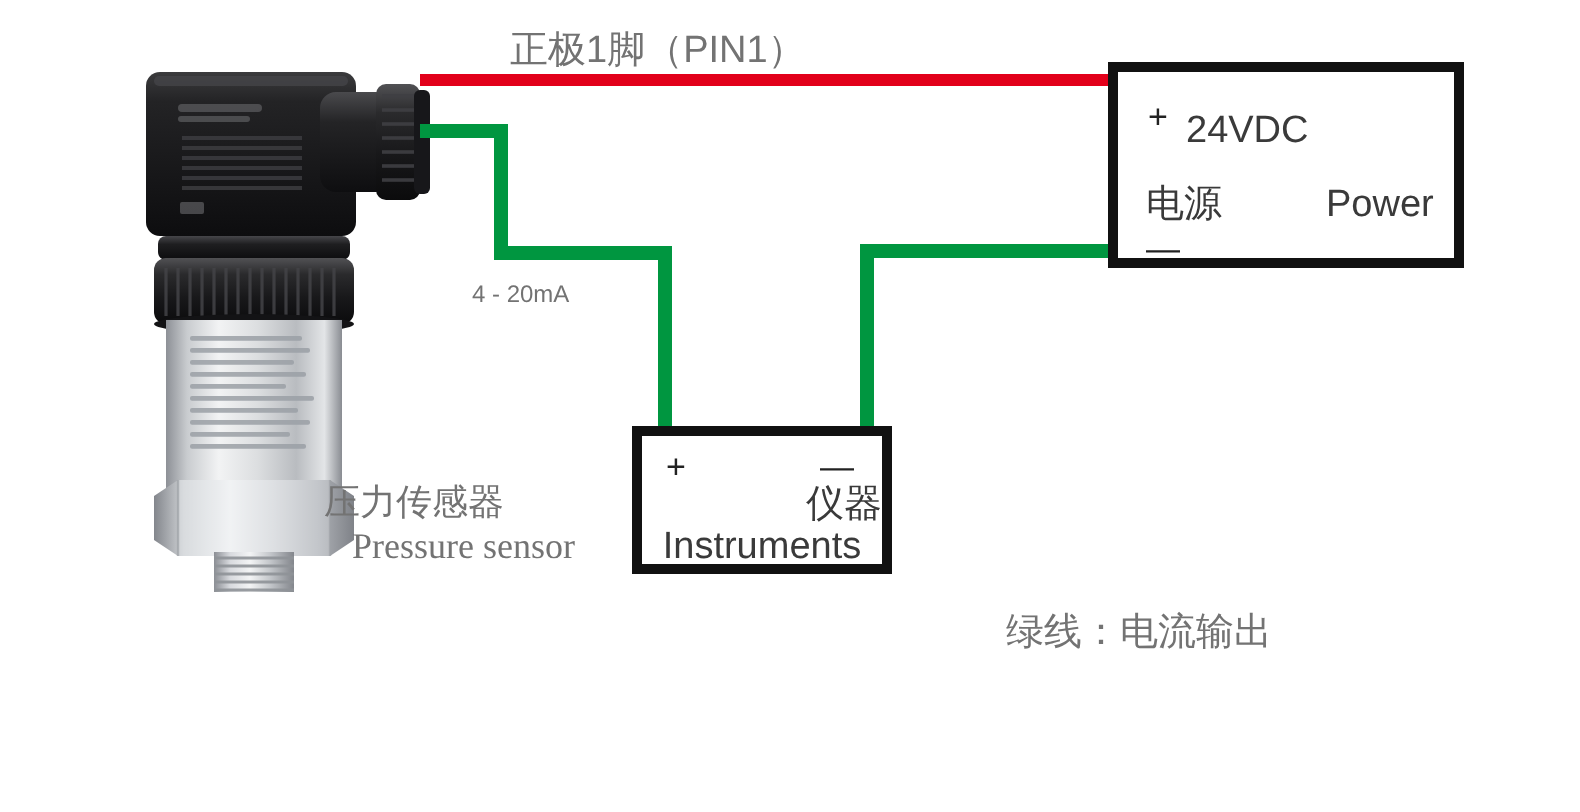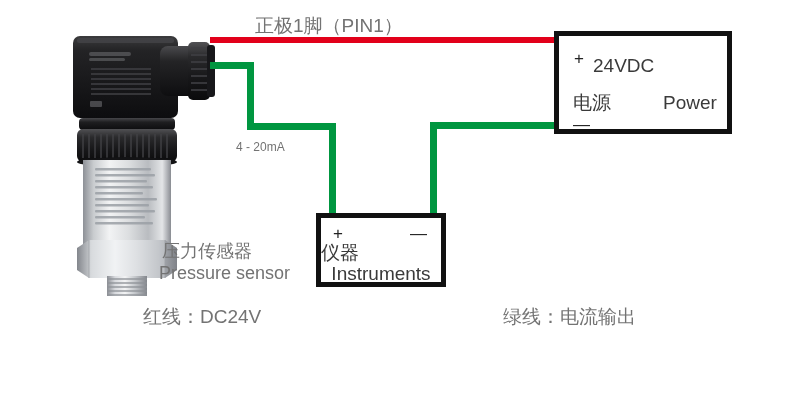--- a/index.html
+++ b/index.html
@@ -232,30 +232,29 @@
     <span class="term" style="left:15px; top:14px;">+</span>
     <span class="box-line" style="left:14px; top:20px;margin-left:20px;">24VDC</span>
     <span class="box-line" style="left:14px; top:57px;text-align:center;">电源</span>
     <span class="box-line" style="left:104px; top:57px;">Power</span>
     <span class="term" style="left:14px; top:80px;">—</span>
   </div>
 
   <div class="unit-box" style="left:316px; top:213px; width:130px; height:74px;">
     <span class="term" style="left:12px; top:7px;">+</span>
     <span class="term" style="right:14px; top:7px;">—</span>
-    <span class="box-line" style="left:0; right:0; top:25px; text-align:left;">仪器</span>
+    <span class="box-line" style="left:0; right:0; top:25px; text-align:right;">仪器</span>
     <span class="box-line" style="left:0; right:0; top:46px; text-align:center;">Instruments</span>
   </div>
 
   <span class="label label-wire" style="left:255px; top:14px;">正极1脚（PIN1）</span>
 
 
   <span class="label label-sub" style="left:236px; top:140px;">4 - 20mA</span>
 
   <span class="label label-dev" style="left:162px; top:240px;">压力传感器</span>
 
-  <span class="label label-dev" style="left:159px; top:262px;">Pressure sensor</span>
-
-  <span class="label label-foot" style="left:143px; top:305px;">红线：DC24V</span>
+  <span class="label label-dev" style="left:176px; top:262px;font-family:Liberation Serif, serif;">Pressure sensor</span>
+
 
   <span class="label label-foot" style="left:503px; top:305px;">绿线：电流输出</span>
 
 </div>
 
 </body></html>

